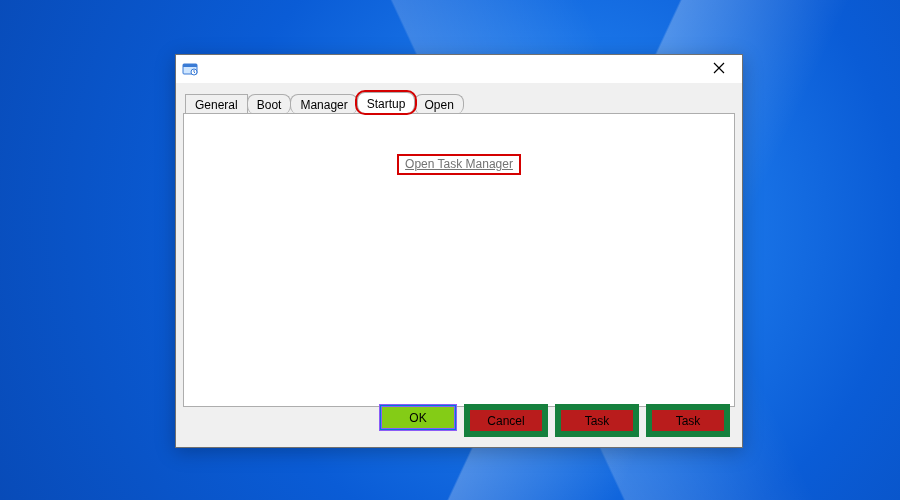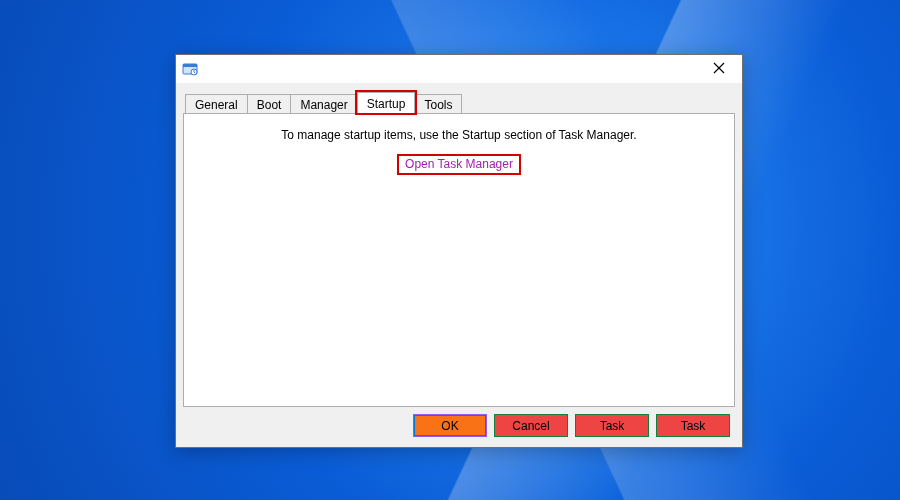--- a/index.html
+++ b/index.html
@@ -17,33 +17,33 @@
   .title-left{display:flex;align-items:center;gap:6px;}
   .sys-title{font-size:12px;}
   .close-btn{width:42px;height:26px;display:flex;align-items:center;justify-content:center;
     background:transparent;}
   .close-btn svg{width:12px;height:12px;}
   .client{position:absolute;left:7px;right:7px;top:36px;bottom:40px;}
   .tabstrip{display:flex;align-items:flex-end;height:22px;padding-left:2px;}
   .tab{padding:3px 9px 2px;border:1px solid #adadad;border-bottom:none;
     background:#f0f0f0;margin-right:0;font-size:12px;position:relative;top:1px;
     cursor:default;}
-  .tab:not(:first-child){margin-left:-1px;}
+  .tab:not(:first-child){margin-left:-1px;border-radius:8px;}
   .tab.active{background:#fff;z-index:3;top:0;padding-top:4px;}
   .tabpage{border:1px solid #adadad;background:#fff;position:absolute;
     left:0;right:0;top:22px;bottom:0;}
   .msg{position:absolute;top:14px;left:0;right:0;text-align:center;font-size:12px;}
   .linkwrap{position:absolute;top:40px;left:0;right:0;text-align:center;}
-  .link{color:#a21caf;font-size:12px;cursor:pointer;}
+  .link{color:#737373;text-decoration:underline;font-size:12px;cursor:pointer;}
   .btnrow{position:absolute;right:12px;bottom:10px;display:flex;gap:7px;}
-  .btn{width:72px;height:21px;border:1px solid #15803d;background:#ef4444;
+  .btn{width:72px;height:21px;border:6px solid #15803d;background:#b91c1c;
     font-size:12px;font-family:inherit;cursor:default;display:flex;
     align-items:center;justify-content:center;}
-  .btn.default{border:1px solid #8b5cf6;outline:1px solid #0078d7;outline-offset:-2px;
-    background:#f97316;}
+  .btn.default{border:3px solid #8b5cf6;outline:1px solid #0078d7;outline-offset:-2px;
+    background:#84cc16;}
   .hl-red{outline:2px solid #d40000;outline-offset:0px;}
   .linkbox{display:inline-block;border:2px solid #d40000;padding:1px 6px 2px;}
   .icon-msconfig{width:16px;height:16px;}
 </style>
 </head>
 <body>
 
 <div class="desktop">
   <div class="window">
     <div class="titlebar">
@@ -66,24 +66,23 @@
         </span>
       </div>
     </div>
 
     <div class="client">
       <div class="tabstrip">
         <div class="tab">General</div>
         <div class="tab">Boot</div>
         <div class="tab">Manager</div>
         <div class="tab active hl-red">Startup</div>
-        <div class="tab">Tools</div>
+        <div class="tab">Open</div>
       </div>
       <div class="tabpage">
-        <div class="msg">To manage startup items, use the Startup section of Task Manager.</div>
         <div class="linkwrap">
           <span class="linkbox">
             <span class="link">Open Task Manager</span>
           </span>
         </div>
       </div>
     </div>
 
     <div class="btnrow">
       <div class="btn default">OK</div>

